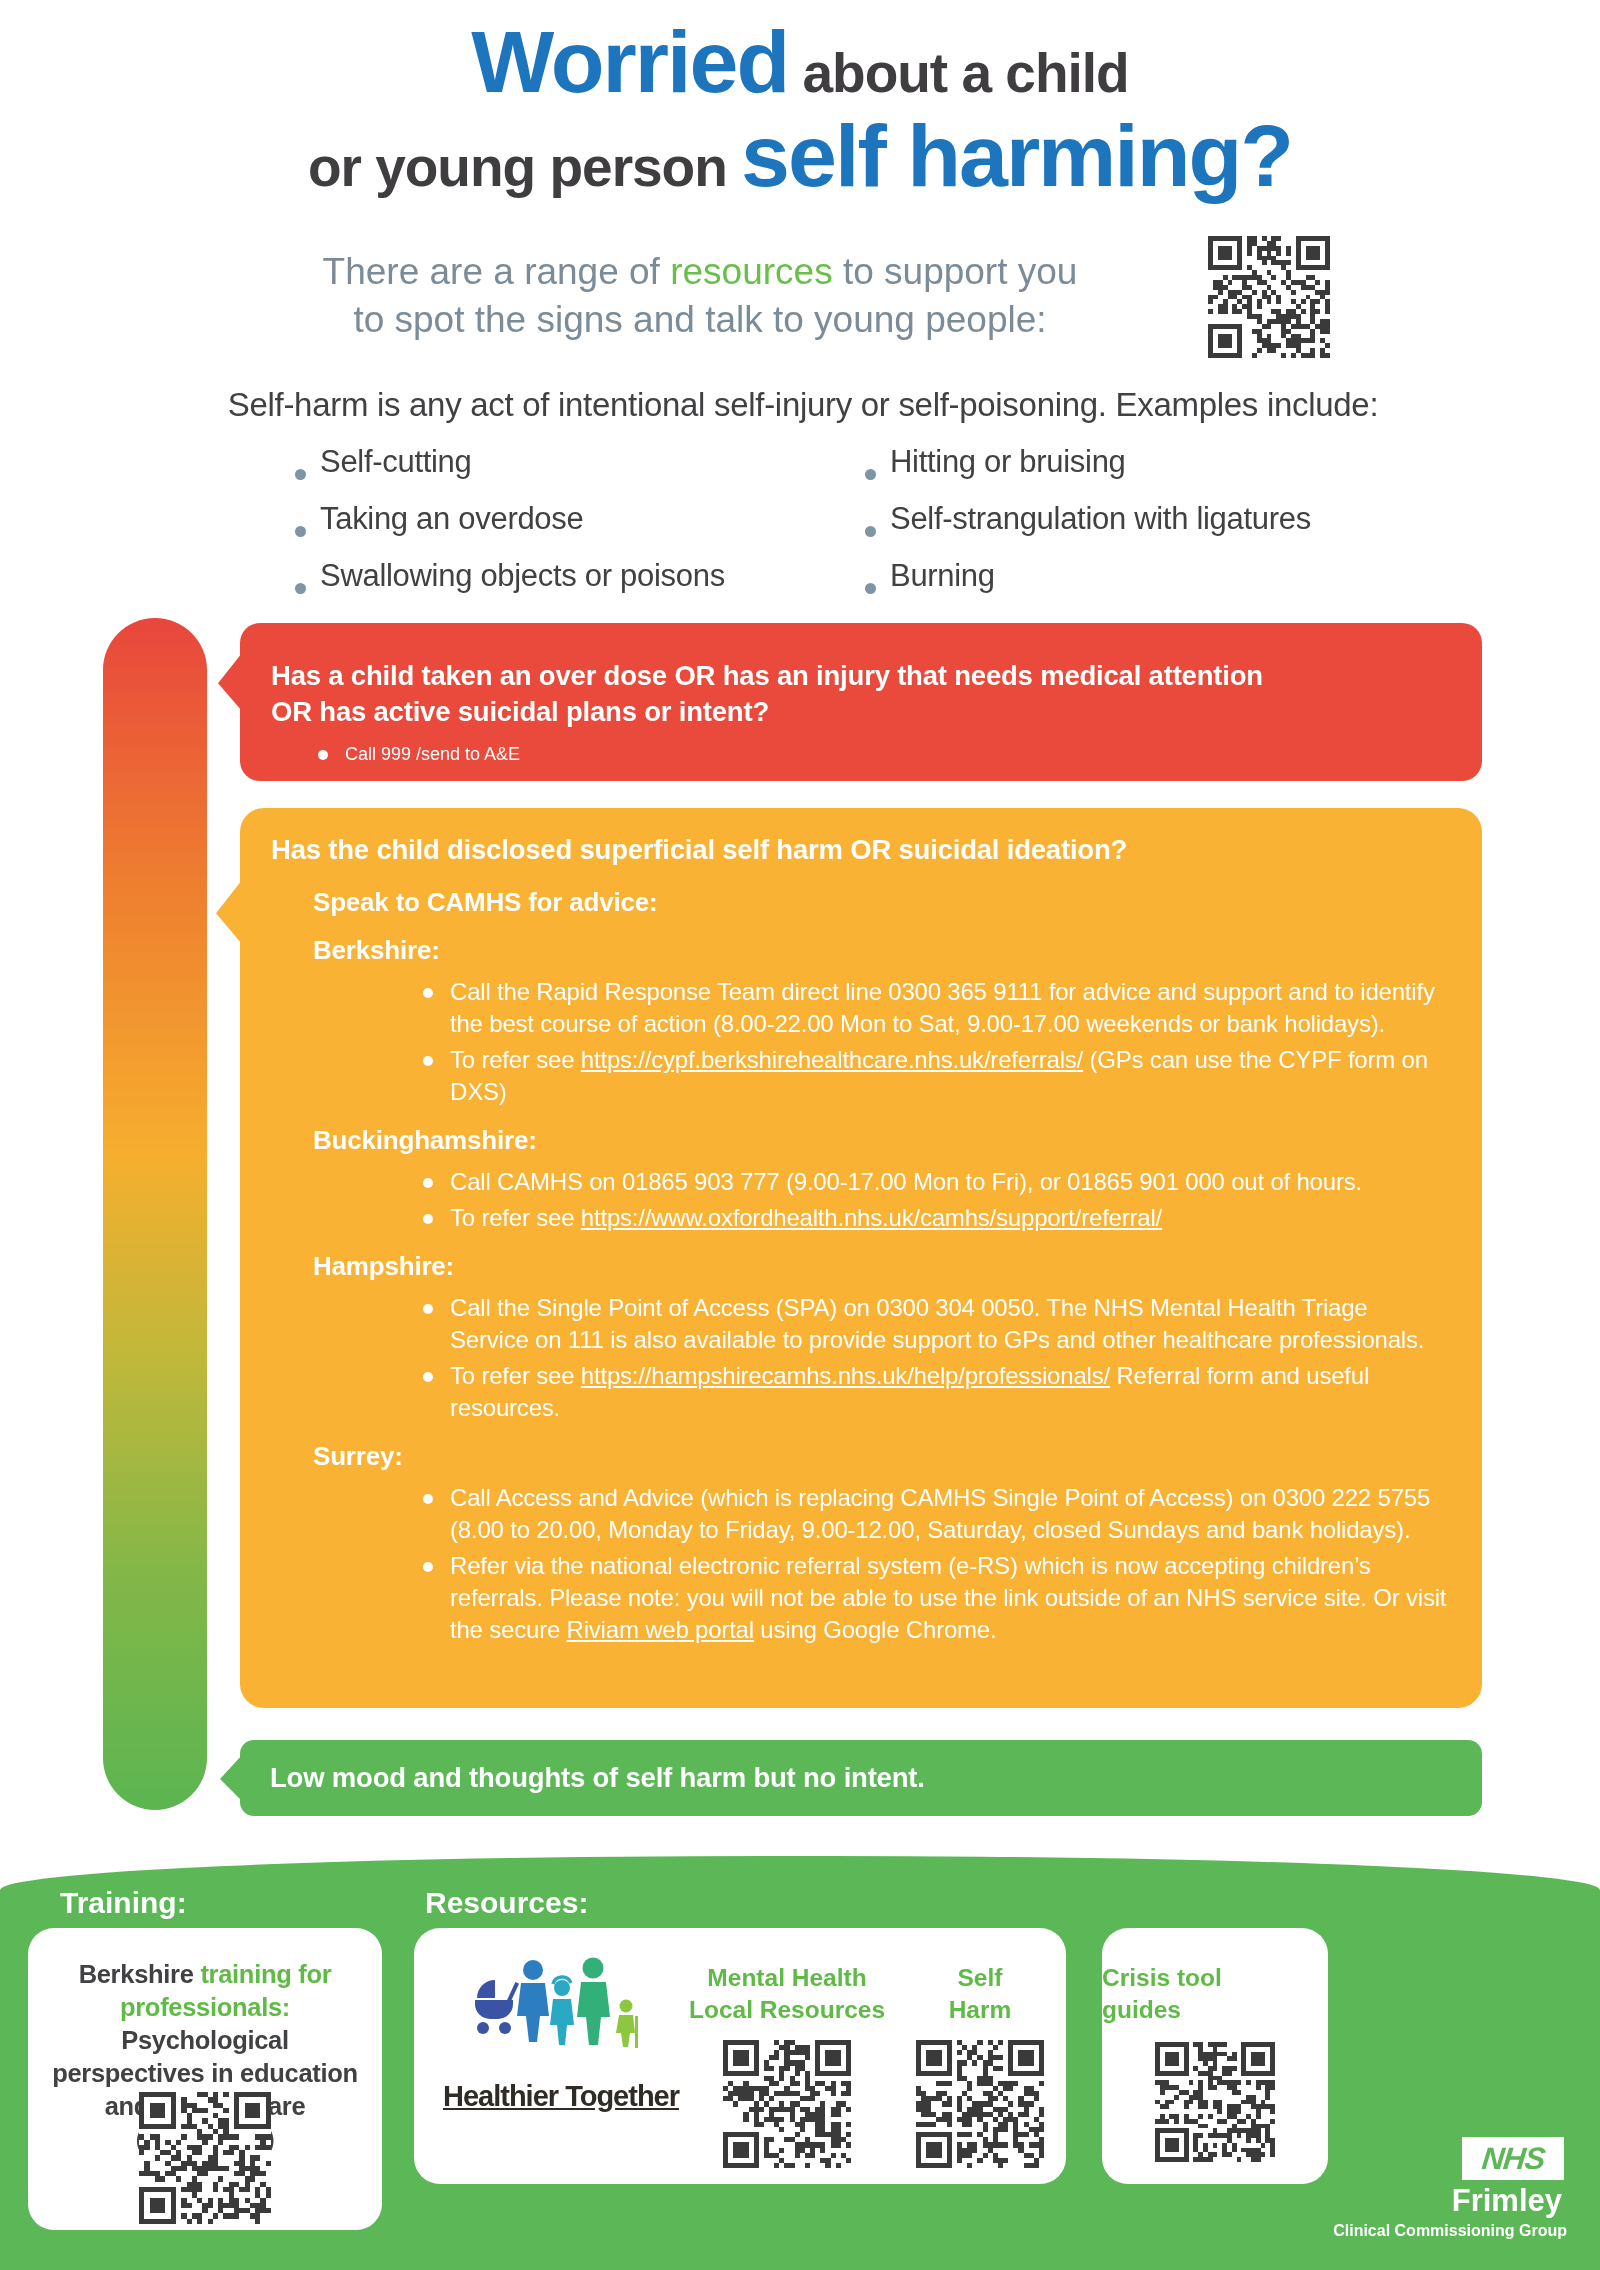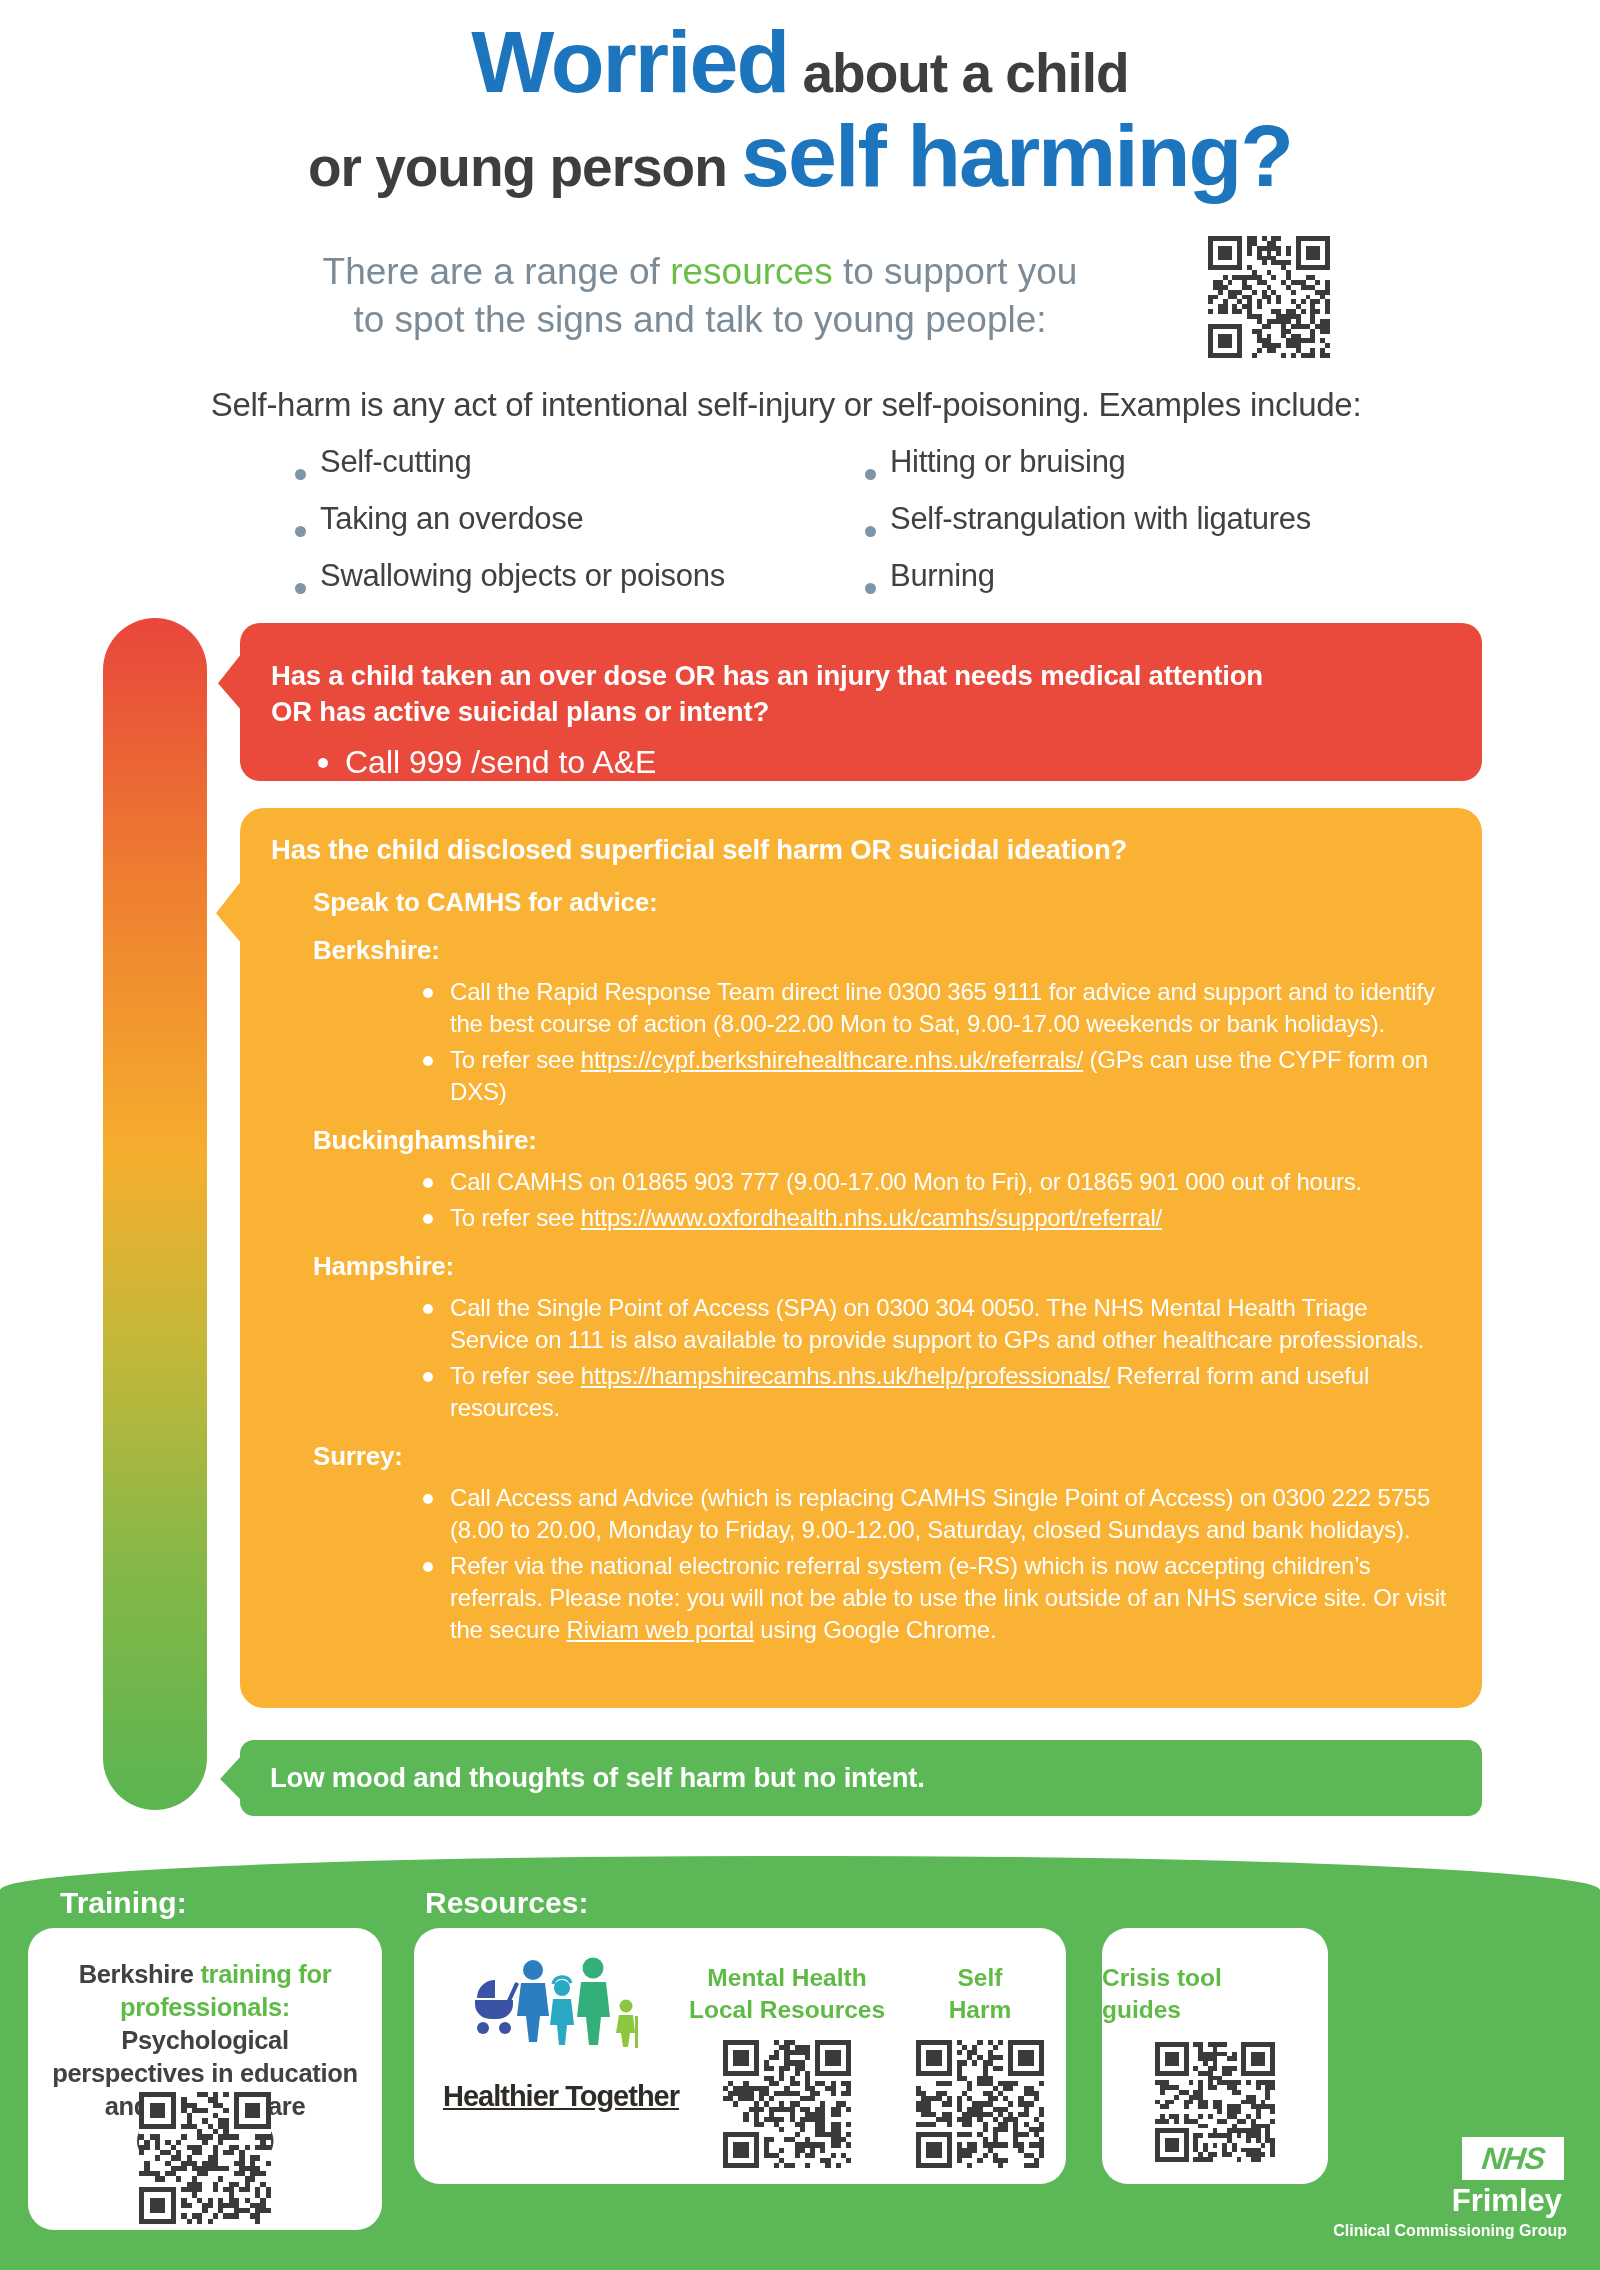--- a/index.html
+++ b/index.html
@@ -17,40 +17,40 @@
             font-size:37px;line-height:48px;color:#7b8b98;font-weight:400;}
   .subtitle .hl{color:#6abf4b;}
 
   
   .qr{display:block;}
   .qr svg{display:block;width:100%;height:100%;}
   .top-qr{position:absolute;left:1208px;top:236px;width:122px;height:122px;}
 
   
   .definition{position:absolute;top:386px;left:0;width:1572px;text-align:center;
-              font-size:33px;color:#414042;letter-spacing:-0.3px;}
+              font-size:33px;color:#414042;letter-spacing:-0.3px;padding-left:17px;}
   .examples{position:absolute;top:442px;left:295px;width:1200px;}
   .ex-col{position:absolute;top:0;}
   .ex-col.left{left:0;}
   .ex-col.right{left:570px;}
   .ex-item{display:flex;align-items:flex-end;font-size:31px;color:#414042;height:38px;margin-bottom:19px;letter-spacing:-0.3px;}
   .ex-dot{width:11px;height:11px;border-radius:50%;background:#7e95a6;margin-right:14px;flex:none;}
 
   
   .riskbar{position:absolute;left:103px;top:618px;width:104px;height:1192px;border-radius:60px;
     background:linear-gradient(180deg,#e8463c 0%,#ee7e30 22%,#f6ae2e 45%,#c0b83a 62%,#84b748 80%,#5bb551 100%);}
 
   
   .abox{position:absolute;left:240px;width:1242px;color:#fff;border-radius:20px;}
   .tail{position:absolute;clip-path:polygon(100% 0,0 52%,100% 100%);}
 
   .redbox{top:623px;height:158px;background:#e94a3c;}
   .redbox .tail{left:-22px;top:30px;width:24px;height:58px;background:#e94a3c;}
   .red-heading{padding:35px 40px 0 31px;font-size:27.5px;font-weight:700;line-height:36px;letter-spacing:-0.2px;}
-  .red-bullet{display:flex;align-items:center;margin:14px 0 0 78px;font-size:32px;}
+  .red-bullet{display:flex;align-items:center;margin:14px 0 0 78px;font-size:18px;}
   .wdot{width:10px;height:10px;border-radius:50%;background:#fff;margin-right:17px;flex:none;}
 
   .amberbox{top:808px;height:900px;background:#f9b233;border-radius:24px;}
   .amberbox .tail{left:-24px;top:72px;width:26px;height:64px;background:#f9b233;}
   .a-inner{padding:24px 34px 0 31px;}
   .a-heading{font-size:27.5px;font-weight:700;line-height:36px;letter-spacing:-0.2px;}
   .a-label{font-size:26px;font-weight:600;line-height:32px;margin:16px 0 0 42px;letter-spacing:-0.2px;}
   .a-label.intro{margin-top:18px;}
   .a-bullets{margin:10px 0 0 0;}
   .a-b{display:flex;margin:0 0 4px 152px;}

